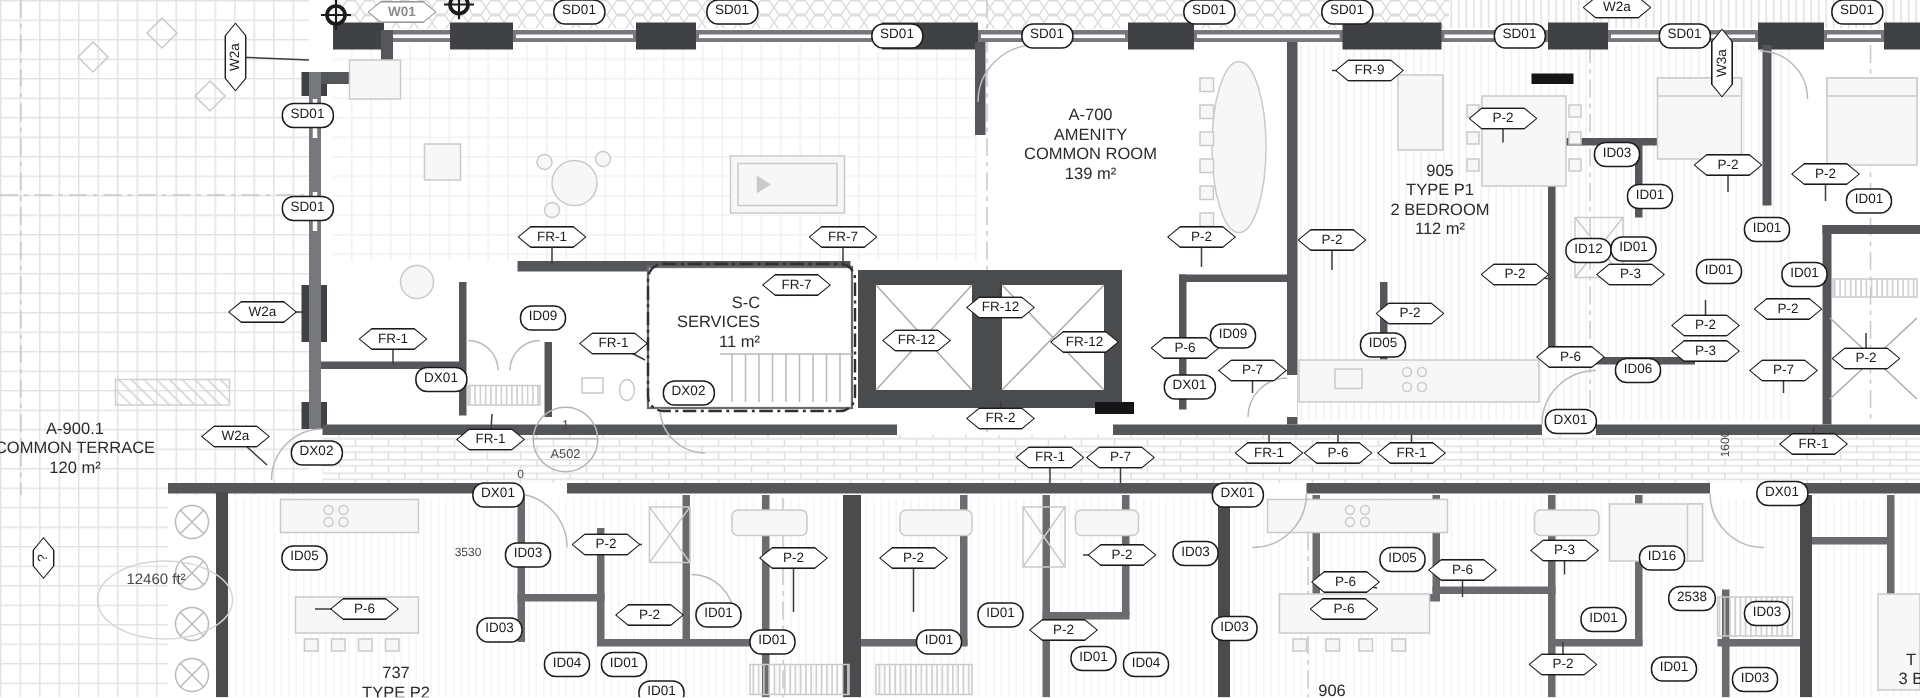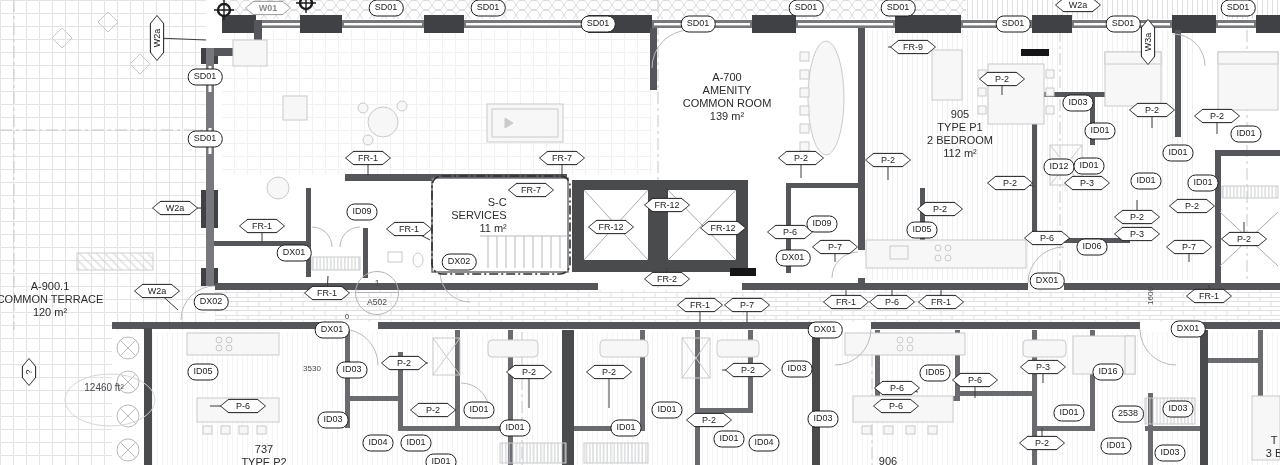--- a/index.html
+++ b/index.html
@@ -732,21 +732,21 @@
         <div class="bg"></div>
         <div class="fg"></div>
         <span class="tx">P-3</span>
       </div>
       <div class="tag ov" style="left: 1108px; top: 372px; transform: translate(-50%, -50%);">
         <span class="tx">ID16</span>
       </div>
       <div class="tag ov" style="left: 1069px; top: 413px; transform: translate(-50%, -50%);">
         <span class="tx">ID01</span>
       </div>
-      <div class="tag ov" style="left: 1128px; top: 414px; transform: translate(-50%, -50%);">
+      <div class="tag ov" style="left: 1128px; top: 399px; transform: translate(-50%, -50%);">
         <span class="tx">2538</span>
       </div>
       <div class="tag ov" style="left: 1178px; top: 409px; transform: translate(-50%, -50%);">
         <span class="tx">ID03</span>
       </div>
       <div class="tag hx" style="left: 1042px; top: 443px; transform: translate(-50%, -50%); width: 46px;">
         <div class="bg"></div>
         <div class="fg"></div>
         <span class="tx">P-2</span>
       </div>

